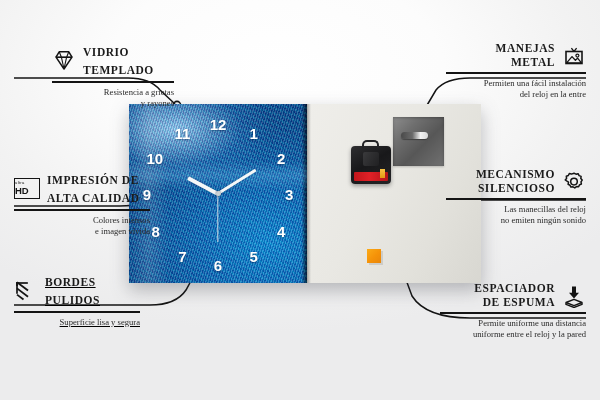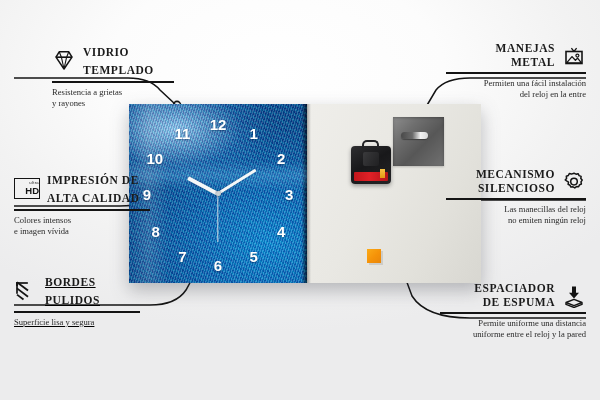--- a/index.html
+++ b/index.html
@@ -109,28 +109,28 @@
   }
 
   
   .callout { position:absolute; }
   .head { display:flex; align-items:center; gap:7px; }
   .head.right { justify-content:flex-end; }
   .title { font-size:11.5px; font-weight:700; letter-spacing:.55px; color:#1b1b1b;
            line-height:13.5px; text-transform:uppercase; }
   .title.r { text-align:right;padding-left:10px; }
   .rule { height:1.6px; background:#141414; margin:3px 0 4px; }
-  .desc { font-size:8.6px; color:#2a2a2a; line-height:11px; }
-  .desc.r { text-align:right; }
+  .desc { font-size:8.6px; color:#2a2a2a; line-height:11px;text-align:right; }
+  .desc.r { }
   .ico { width:24px; height:24px; flex:0 0 24px; }
   .ico svg { display:block; width:24px; height:24px; }
 
   .hdbox{
     width:26px; height:21px; flex:0 0 26px; border:1.6px solid #141414;
-    display:flex; flex-direction:column; align-items:flex-end; justify-content:center;
+    display:flex; flex-direction:column; align-items:flex-start; justify-content:center;
     line-height:1; font-family:"Liberation Sans", sans-serif;
   }
   .hdbox .u { font-size:4.2px; letter-spacing:.3px; color:#141414; }
   .hdbox .h { font-size:9.5px; font-weight:700; color:#141414; margin-top:.5px; }
 </style>
 </head>
 <body>
 
 <div id="stage">
 
@@ -287,21 +287,21 @@
       <span class="ico">
         <svg viewBox="0 0 24 24">
             <path d="M12 3.2l2 1 2.1-.5 1 1.9 2 .8-.3 2.1 1.4 1.6-1.2 1.8.4 2.1-1.9.9-.9 1.9-2.1-.2-1.7 1.3-1.8-1.1-2.1.3-.9-1.9-1.9-.9.4-2.1L3.2 10l1.4-1.6-.3-2.1 2-.8 1-1.9 2.1.5z" fill="none" stroke="#141414" stroke-width="1.5" stroke-linejoin="round"></path>
             <circle cx="12" cy="11.6" r="3.3" fill="none" stroke="#141414" stroke-width="1.5"></circle>
           </svg>
       </span>
     </div>
     <div class="rule"></div>
     <div class="desc r">
       <span>Las manecillas del reloj</span><br>
-      <span>no emiten ningún reloj</span>
+      <span>no emiten ningún sonido</span>
     </div>
   </div>
 
   <div class="callout" style="left:440px; top:282px; width:146px;">
     <div class="head right">
       <span>
         <span class="title r" style="display:block;">ESPACIADOR</span>
         <span class="title r" style="display:block;">DE ESPUMA</span>
       </span>
       <span class="ico">

